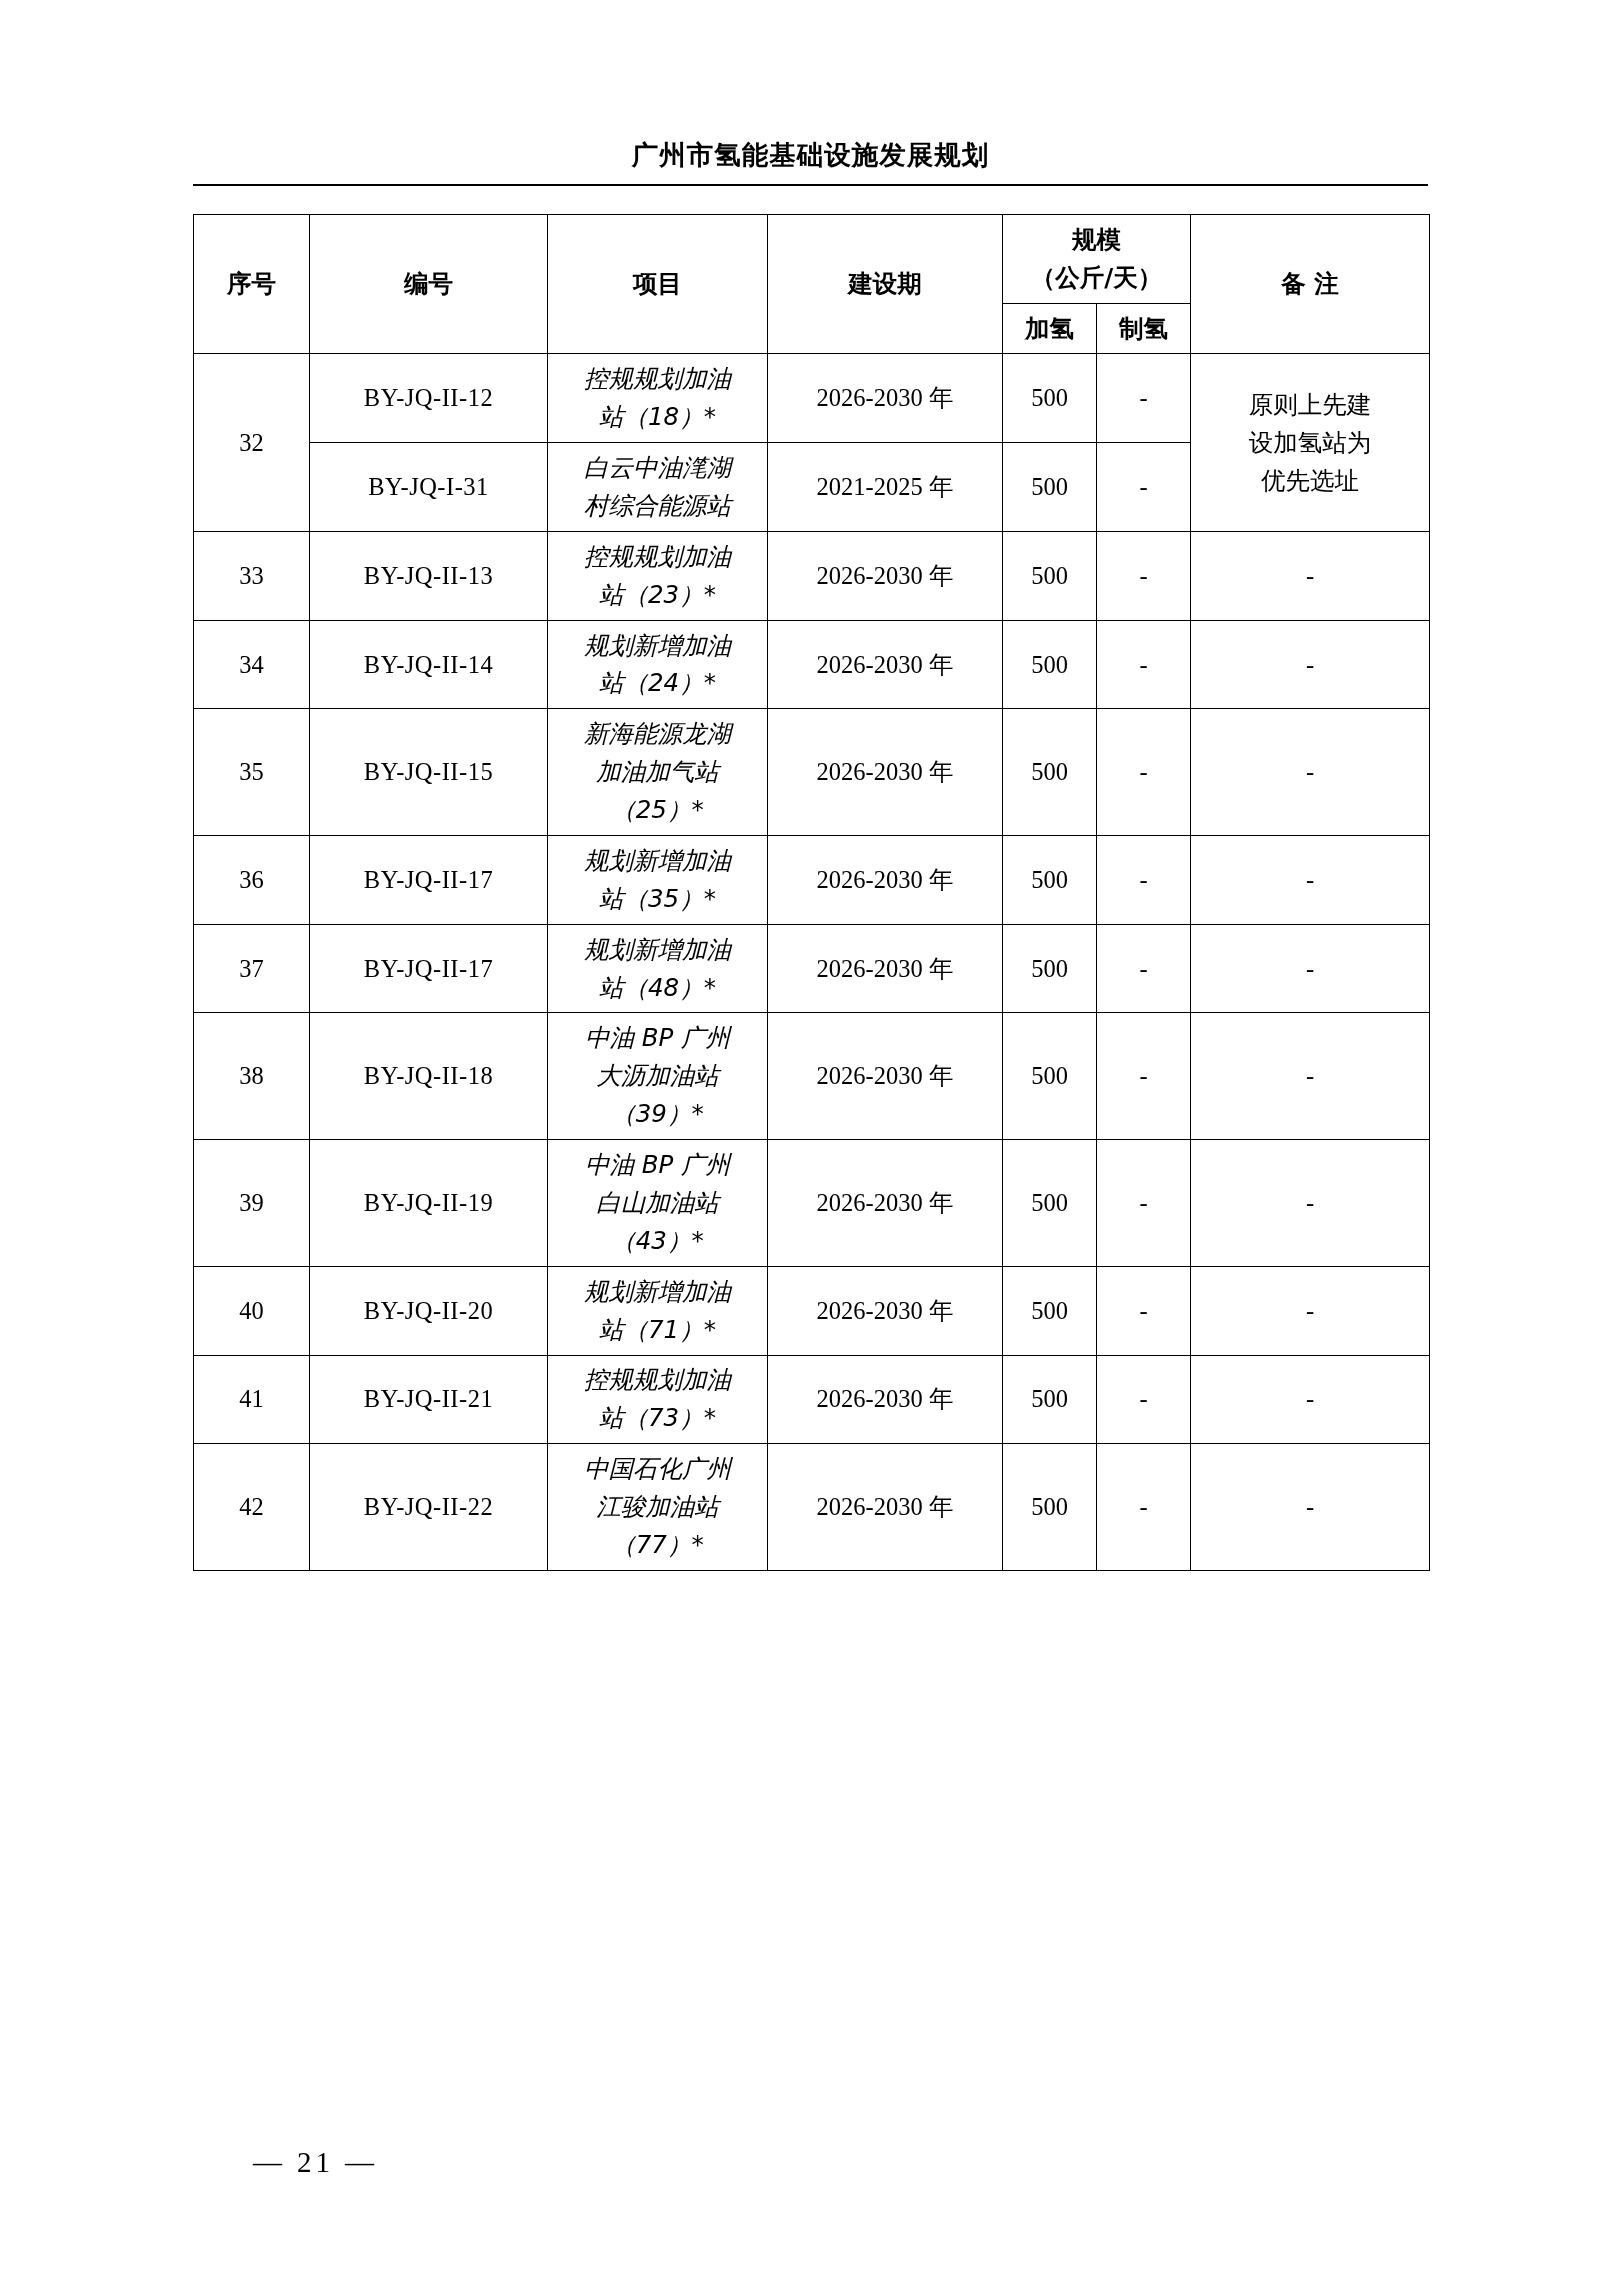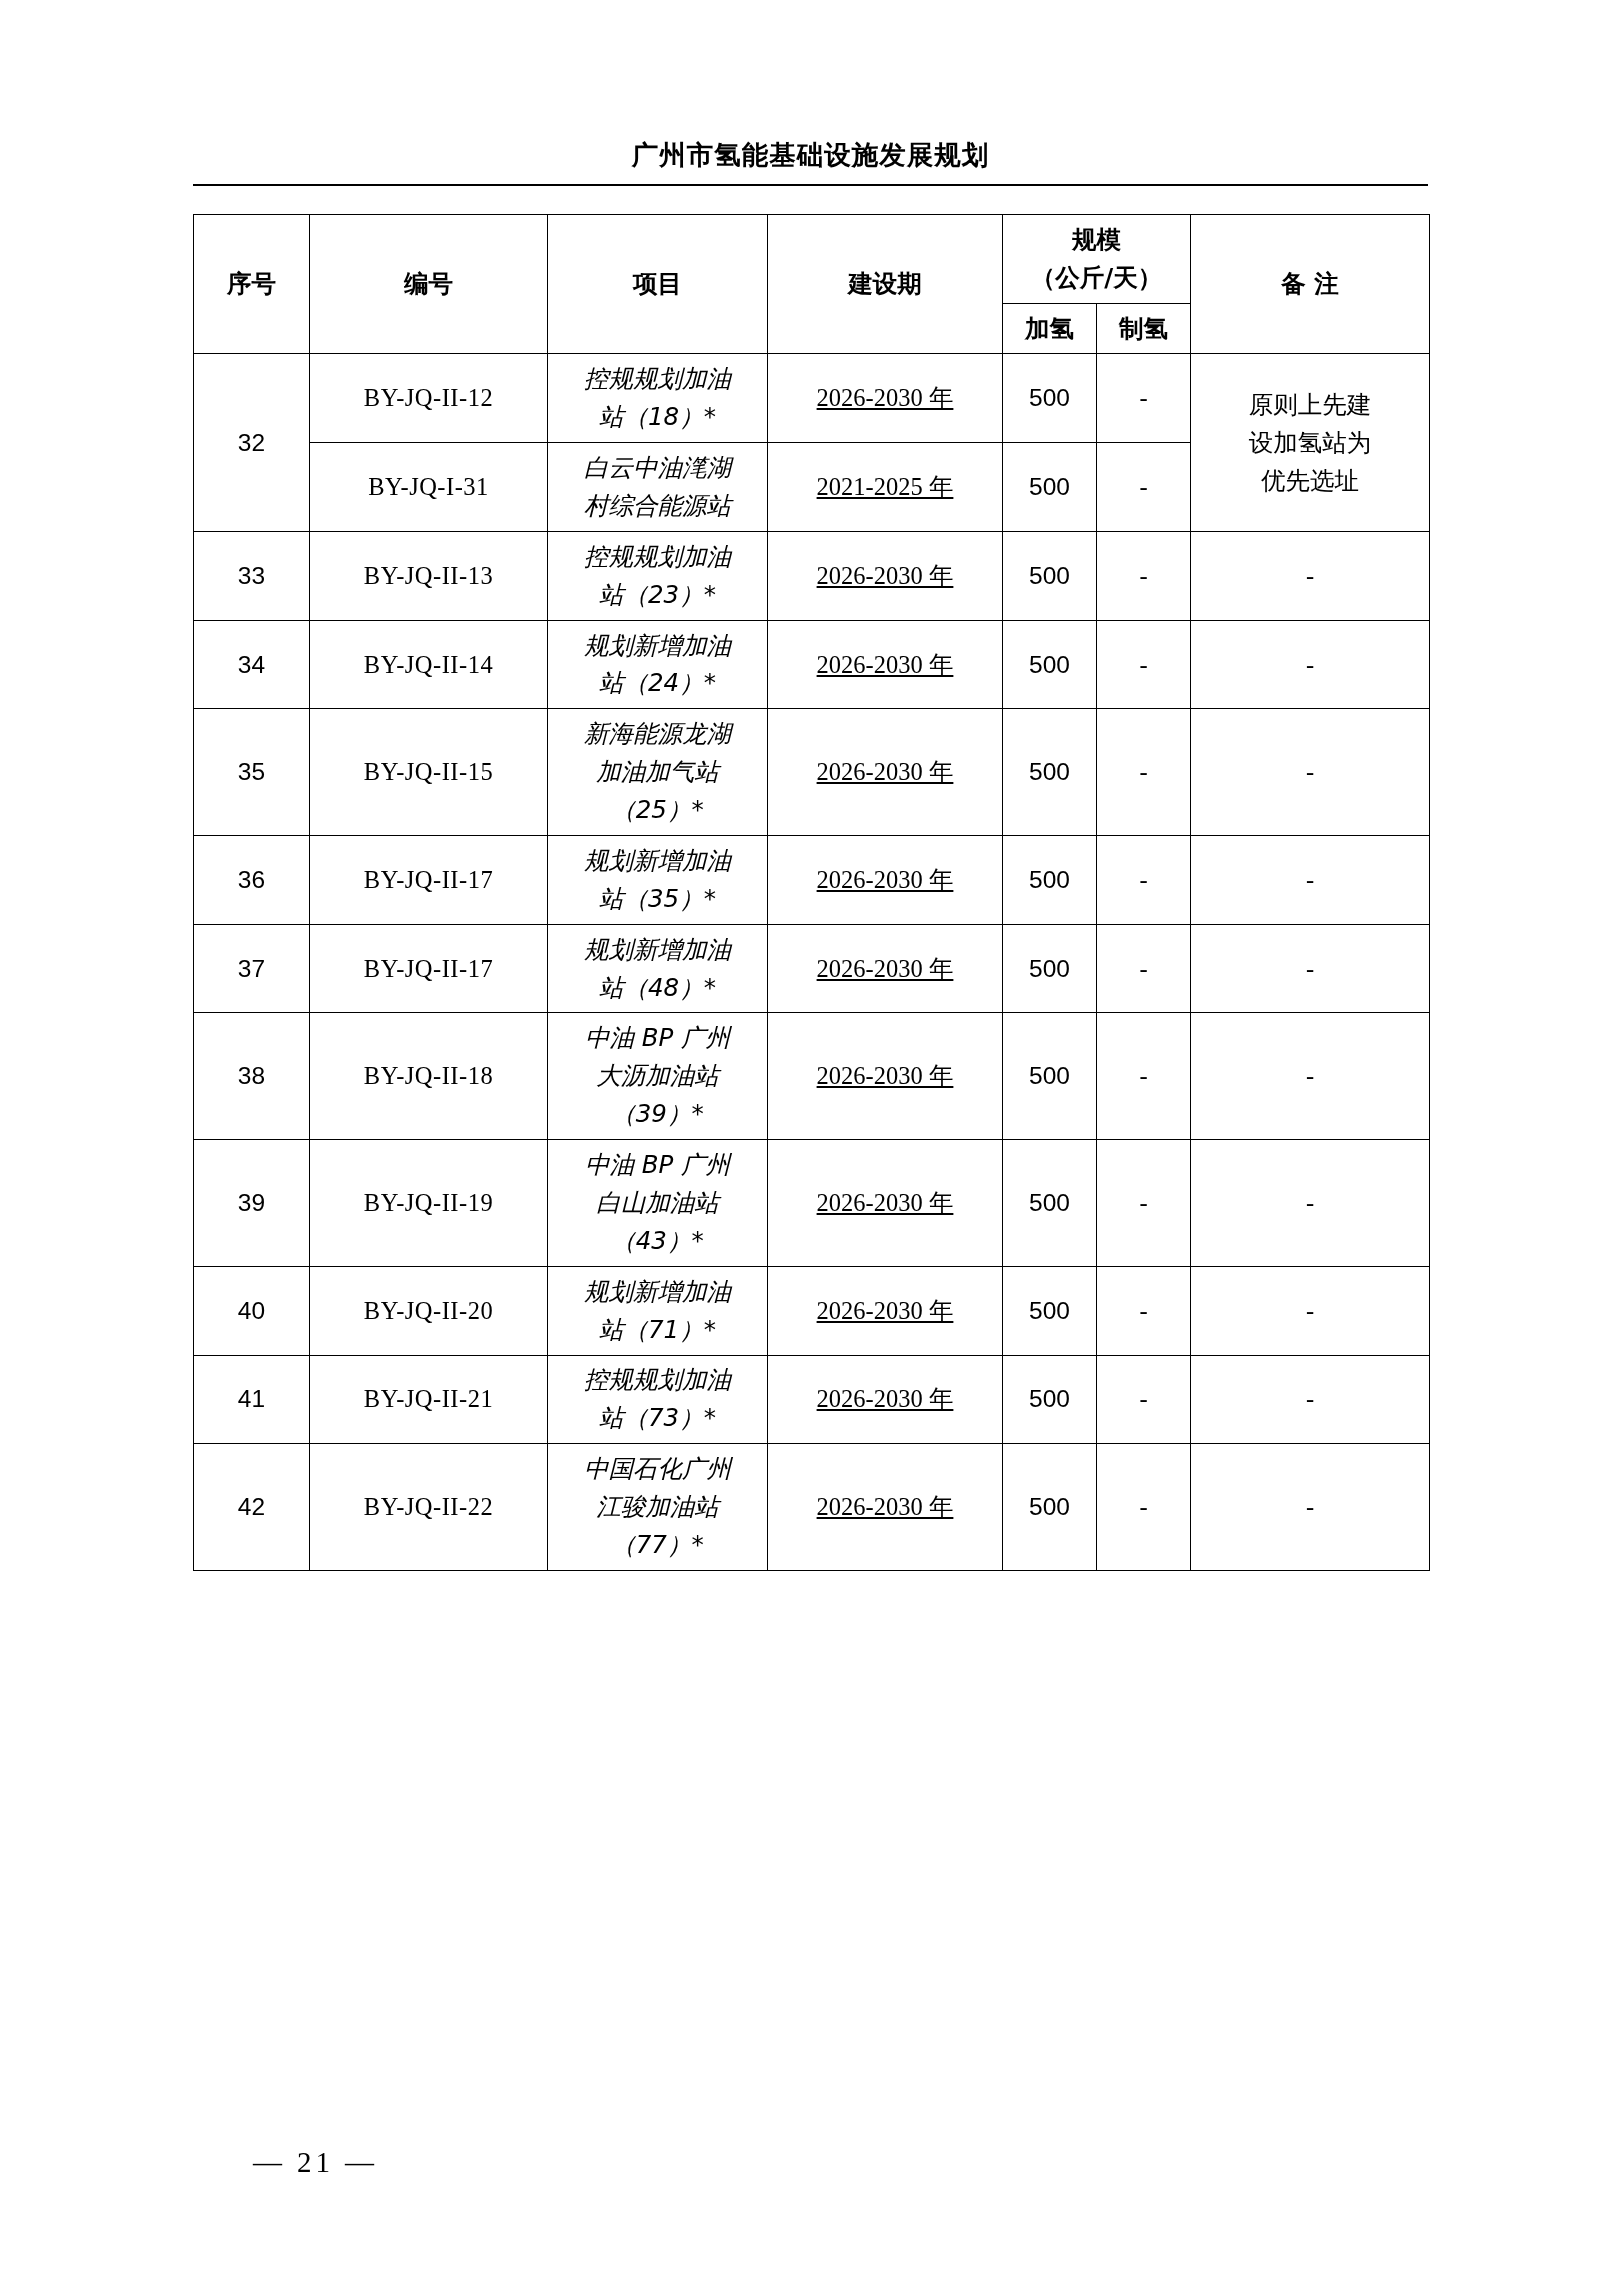--- a/index.html
+++ b/index.html
@@ -75,27 +75,26 @@
     font-family: "DejaVu Sans", sans-serif;
     font-size: 24.5px;
     font-style: italic;
   }
   .cell-code {
     font-family: "Liberation Serif", serif;
     font-size: 25.5px;
     letter-spacing: 0.5px;
   }
   .cell-num {
-    font-family: Liberation Sans, sans-serif;
+    font-family: Liberation Serif, serif;
     font-size: 25.5px;
   }
   .cell-period {
     font-family: "Liberation Serif", serif;
     font-size: 25.5px;
-    text-decoration: underline;
   }
   .proj-line {
     display: block;
   }
   .note-cell {
     font-family: "DejaVu Sans", sans-serif;
     font-size: 24.5px;
     line-height: 1.6;
   }
   .dash {

